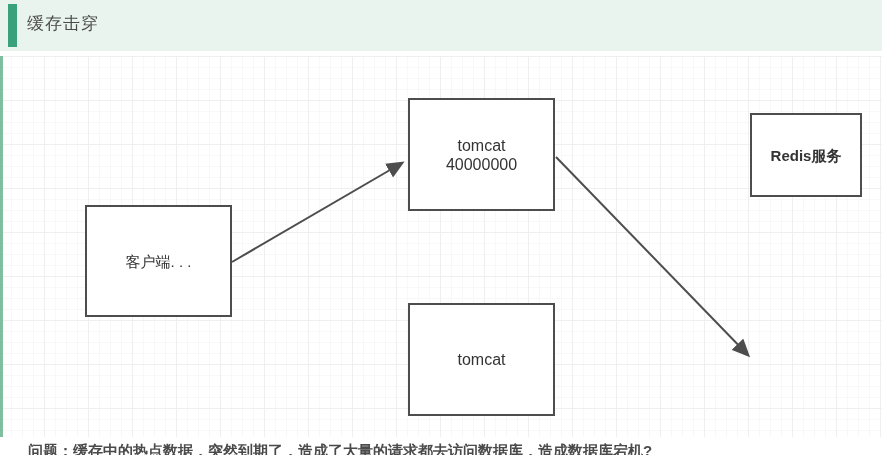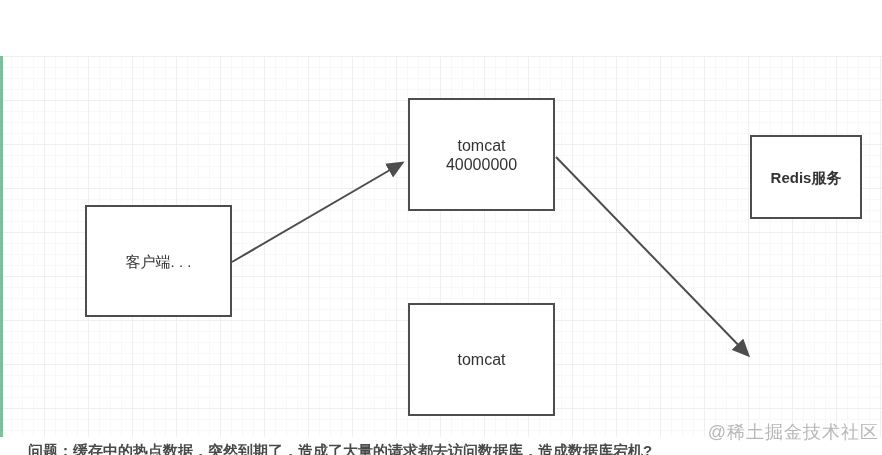--- a/index.html
+++ b/index.html
@@ -66,21 +66,21 @@
     align-items: center;
     justify-content: center;
     flex-direction: column;
     text-align: center;
     color: #333333;
     font-weight: 400;
     font-size: 15px;
   }
   .node-client   { left: 85px;  top: 205px; width: 147px; height: 112px; align-items: center; }
   .node-tomcat1  { left: 408px; top: 98px;  width: 147px; height: 113px; font-size: 16px; }
-  .node-redis    { left: 750px; top: 113px; width: 112px; height: 84px;  border-width: 2px; font-weight: 600; margin-top: 22px; }
+  .node-redis    { left: 750px; top: 113px; width: 112px; height: 84px;  border-width: 2px; font-weight: 600; }
   .node-tomcat2  { left: 408px; top: 303px; width: 147px; height: 113px; font-size: 16px; }
   .node-line { line-height: 19px; }
 
   .db-wrap {
     position: absolute;
     left: 752px; top: 311px;
     width: 125px; height: 106px;
   }
   .db-wrap svg { display: block; }
   .db-label-text {
@@ -114,20 +114,24 @@
     font-weight: 700;
     color: #4a4a4a;
     white-space: nowrap;
   }
 </style>
 </head>
 <body>
 
 <div class="screen">
 
+  <div class="header">
+    <div class="header-accent"></div>
+    <div class="header-title">缓存击穿</div>
+  </div>
 
   <div class="canvas"></div>
   <div class="canvas-left-line"></div>
 
   <svg class="arrows" viewBox="0 0 882 455">
     <defs>
       <marker id="arrowhead" markerWidth="9" markerHeight="8" refX="7.5" refY="4" orient="auto">
         <path d="M0,0 L9,4 L0,8 z" fill="#4d4d4d"></path>
       </marker>
     </defs>
@@ -146,17 +150,16 @@
 
   <div class="node node-redis">
     <span class="node-line">Redis服务</span>
   </div>
 
   <div class="node node-tomcat2">
     <span class="node-line">tomcat</span>
   </div>
 
 
-  <div class="watermark">@稀土掘金技术社区</div>
 
   <div class="footer-note">问题：缓存中的热点数据，突然到期了，造成了大量的请求都去访问数据库，造成数据库宕机?</div>
 
 </div>
 
 </body></html>

